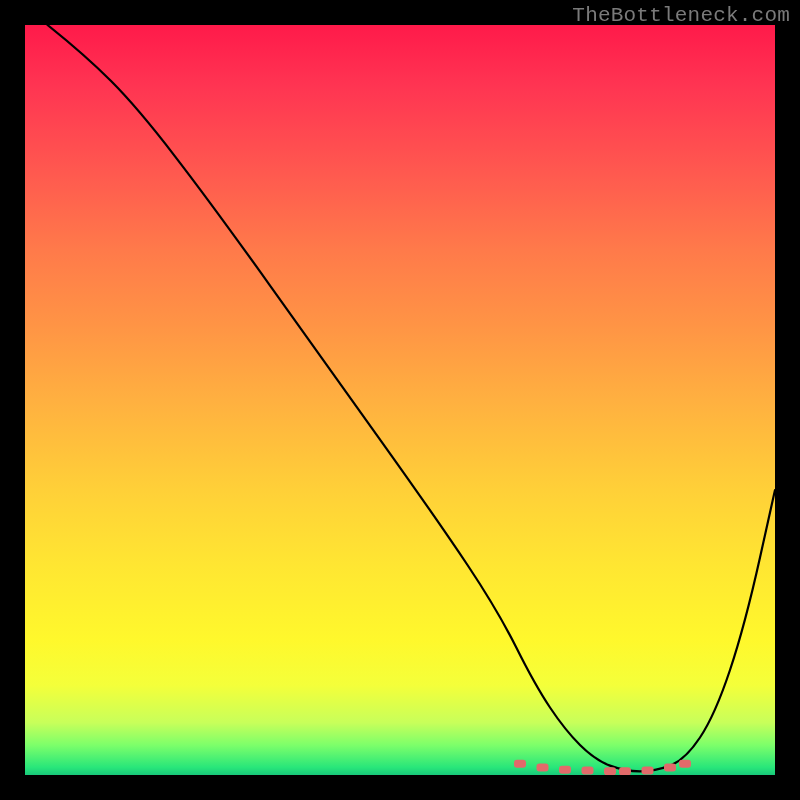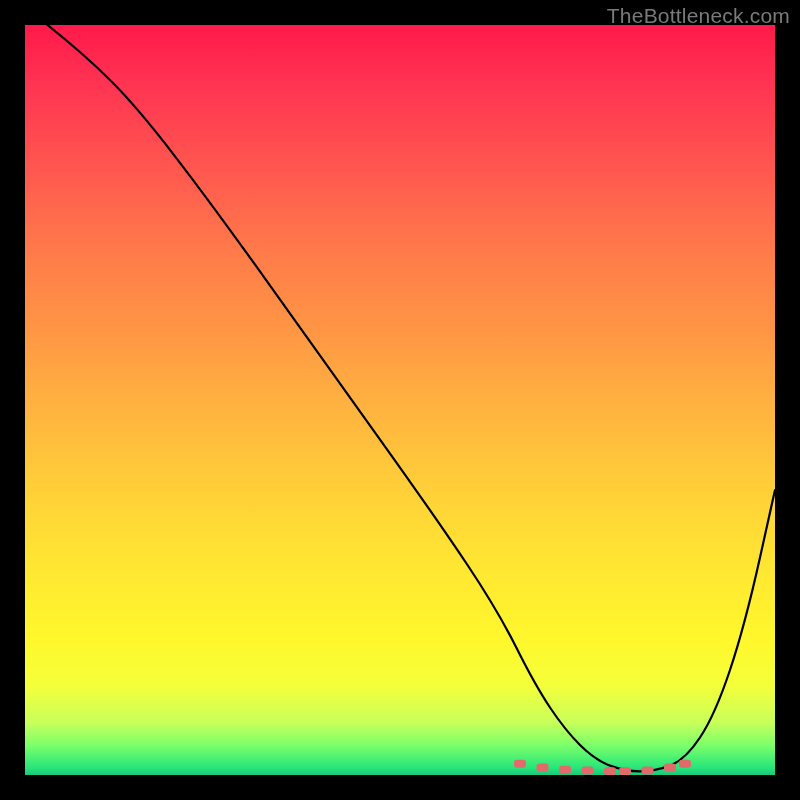--- a/index.html
+++ b/index.html
@@ -36,21 +36,21 @@
       #c8ff5a 93%,
       #7dff6a 96%,
       #28e67a 99%,
       #18c87a 100%
     );
   }
   .watermark {
     position: absolute;
     top: 4px;
     right: 10px;
-    font-family: Liberation Sans, sans-serif;
+    font-family: Liberation Mono, monospace;
     font-size: 21px;
     color: #7a7a7a;
     letter-spacing: 0.2px;
   }
   svg.curve {
     position: absolute;
     left: 0;
     top: 0;
     width: 750px;
     height: 750px;

